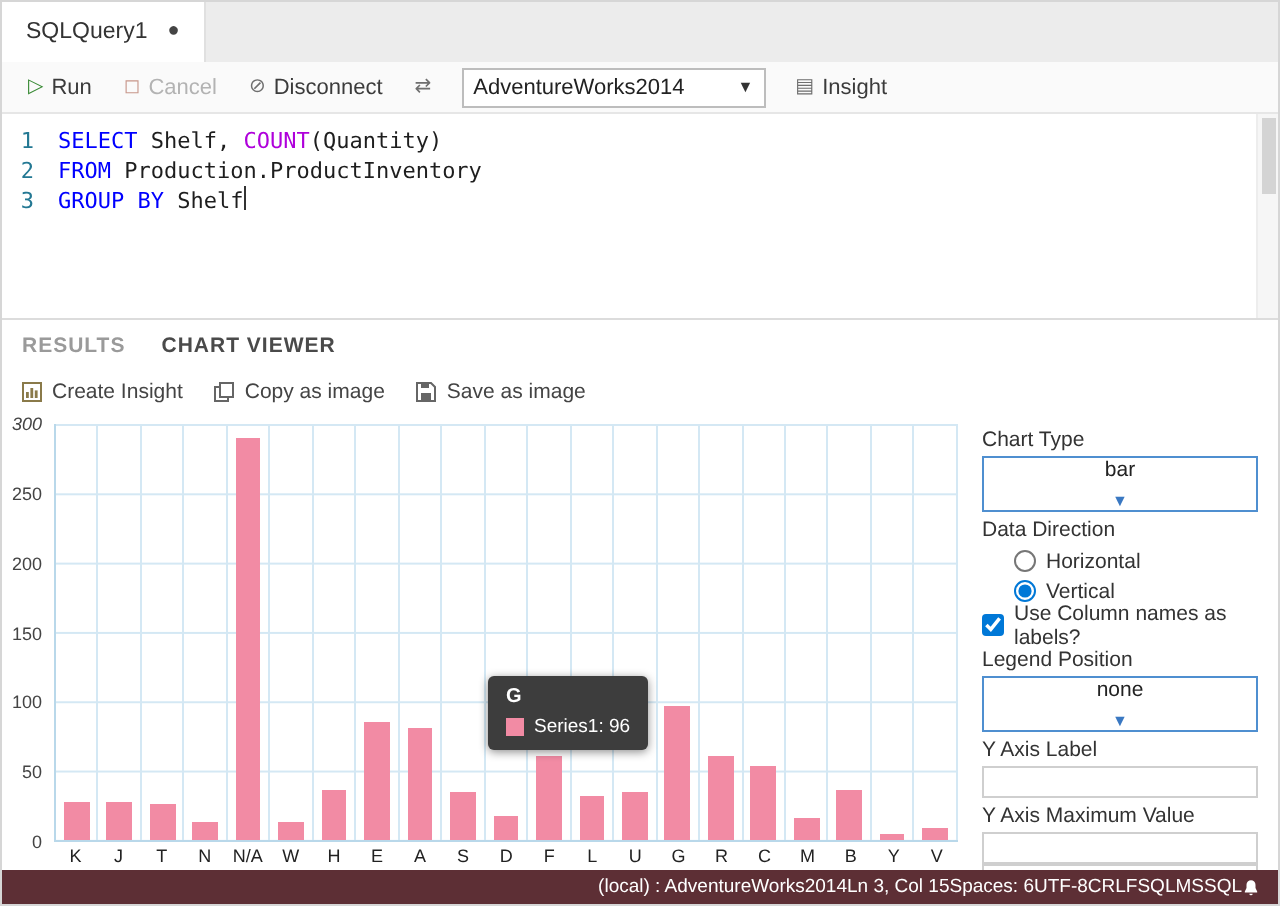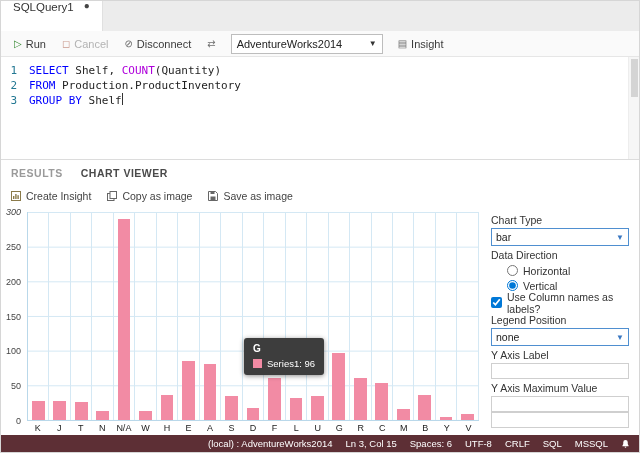--- a/index.html
+++ b/index.html
@@ -2,21 +2,21 @@
 <html><head>
 <meta charset="utf-8">
 <style>
   * { margin:0; padding:0; box-sizing:border-box; }
   html,body { background:#fff; }
   body { font-family:"Liberation Sans", sans-serif; }
   .app { width:640px; height:453px; position:relative; overflow:hidden; background:#fff; border:1px solid #d6d6d6; }
 
   
   .tabbar { height:30px; background:#ececec; display:flex; align-items:stretch; }
-  .tab { background:#fff; display:flex; align-items:flex-start; gap:10px; padding:0 12px; font-size:11.5px; color:#333; border-right:1px solid #e0e0e0; }
+  .tab { background:#fff; display:flex; align-items:center; gap:10px; padding:0 12px; font-size:11.5px; color:#333; border-right:1px solid #e0e0e0; }
   .dirty-dot { font-size:10px; color:#444; line-height:1; }
 
   
   .toolbar { height:26px; display:flex; align-items:center; gap:6px; padding:0 8px; background:#fafafa; border-bottom:1px solid #e6e6e6; font-size:11px; color:#3b3b3b; }
   .tbtn { display:flex; align-items:center; gap:4px; padding:2px 5px; cursor:default; white-space:nowrap; }
   .tbtn .icn { font-size:10px; line-height:1; }
   .run-icn { color:#388a34; }
   .cancel-icn { color:#c99a8e; }
   .gray-icn { color:#6f6f6f; }
   .tbtn.disabled { color:#b3b3b3; }
@@ -58,30 +58,30 @@
   .x-labels { position:absolute; left:26px; right:8px; bottom:1px; height:13px; display:flex; font-size:9px; color:#222; }
   .x-label { flex:1; text-align:center; overflow:hidden; }
   .tooltip { position:absolute; left:50%; top:57%; background:#3d3d3d; color:#fff; border-radius:3px; padding:5px 9px 6px 9px; font-size:9.5px; box-shadow:0 1px 5px rgba(0,0,0,0.45); z-index:3; }
   .tooltip-title { font-weight:bold; margin-bottom:4px; font-size:10px; }
   .tooltip-row { display:flex; align-items:center; gap:5px; white-space:nowrap; }
   .swatch { width:9px; height:9px; flex:none; }
 
   
   .options { width:152px; padding:4px 10px 0 4px; font-size:10.5px; color:#333; overflow:hidden; }
   .opt-label { margin:3px 0 2px; }
-  .opt-select { display:flex; align-items:center; justify-content:space-between; height:18px; border:1px solid #4f8fd0; background:#fff; padding:0 4px; color:#222; }
+  .opt-select { display:flex; align-items:center; justify-content:space-between; height:28px; border:1px solid #4f8fd0; background:#fff; padding:0 4px; color:#222;flex-direction:column; }
   .opt-select .arrow { font-size:8px; color:#3a78c2; }
   .radio-row { display:flex; align-items:center; gap:5px; padding-left:16px; height:15px; }
   .check-row { display:flex; align-items:center; gap:5px; height:17px; margin:1px 0; }
   input[type=radio], input[type=checkbox] { width:11px; height:11px; margin:0; accent-color:#0078d7; }
   .opt-input { width:100%; height:16px; border:1px solid #cfcfcf; background:#fff; font-size:10px; padding:0 3px; display:block; }
 
   
   .statusbar { position:absolute; left:0; right:0; bottom:0; height:17px; color:#fff;
-               display:flex; align-items:center; justify-content:flex-end; gap:13px; padding:0 9px; font-size:9.5px; }
+               display:flex; align-items:center; justify-content:flex-end; padding:0 9px; font-size:9.5px; }
   .sb-item { white-space:nowrap; cursor:default; }
   .bell { display:flex; align-items:center; }
 </style>
 </head>
 <body>
 
 <div class="app">
 
   <div class="tabbar">
     <div class="tab">

